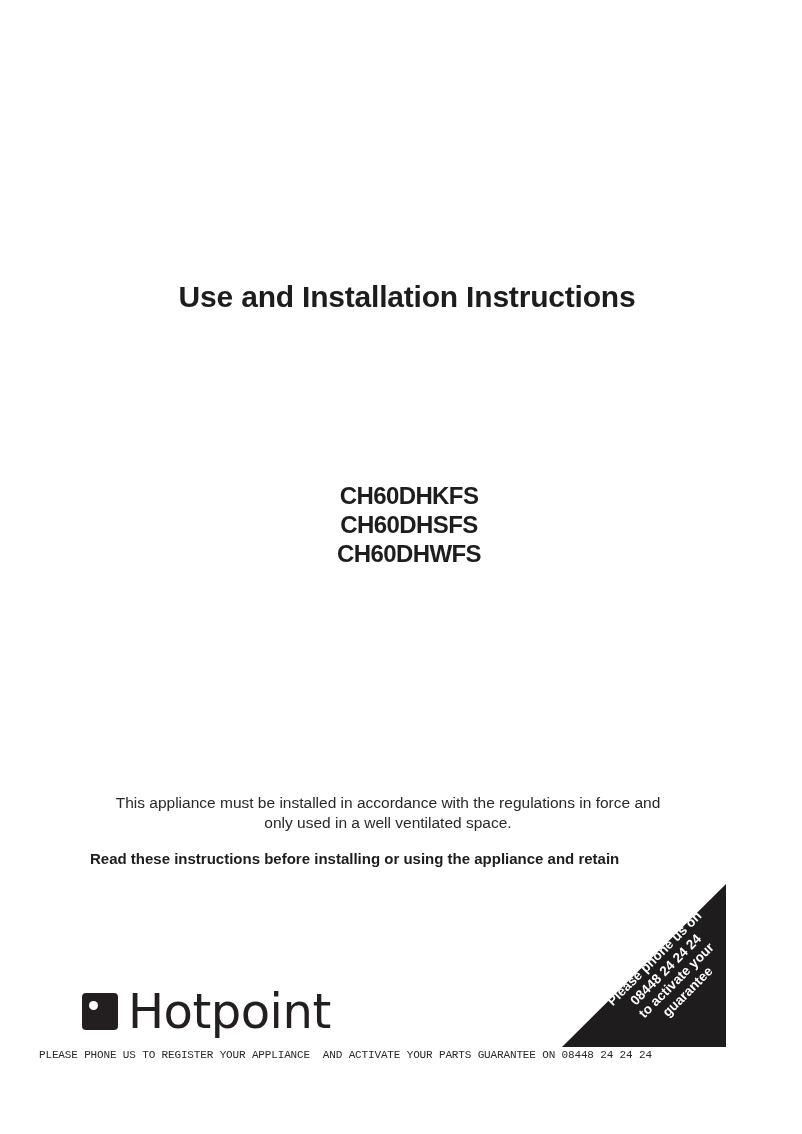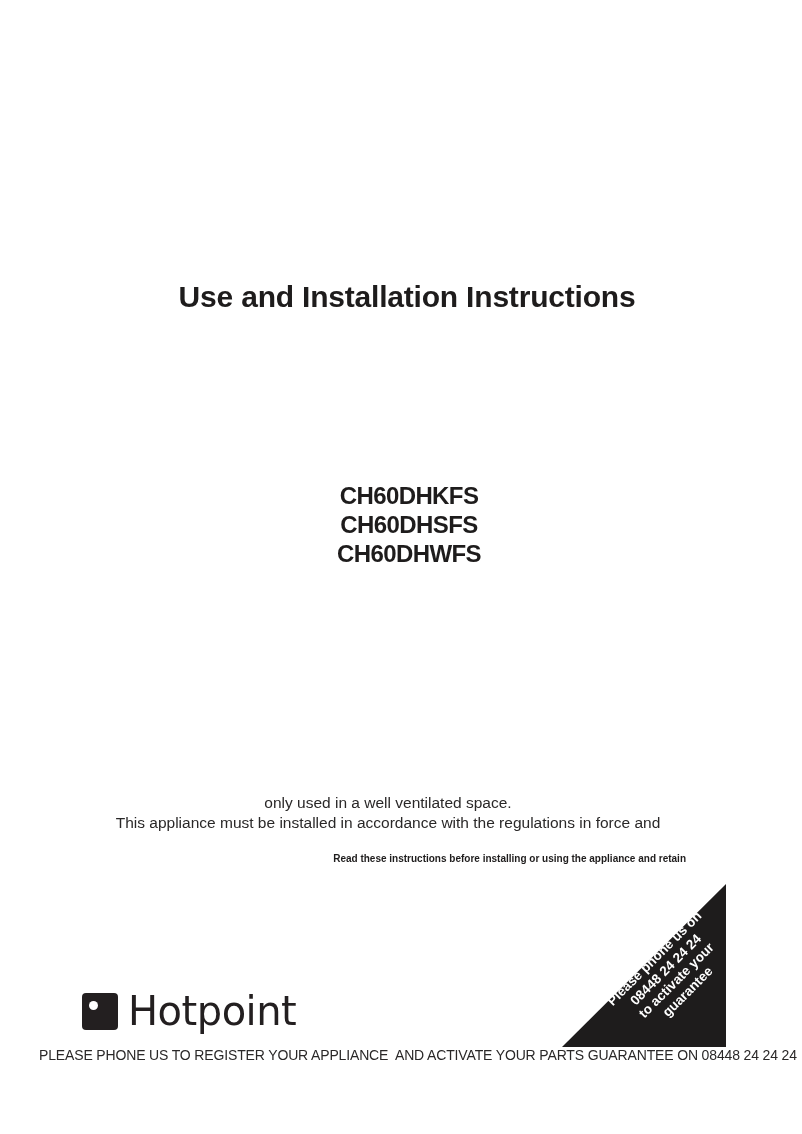--- a/index.html
+++ b/index.html
@@ -48,23 +48,23 @@
       top: 793px;
       text-align: center;
       font-size: 15.5px;
       line-height: 20px;
       color: #2a2828;
     }
     .warning {
       left: 90px;
       width: 596px;
       top: 849px;
-      text-align: right;
+      text-align: left;
       font-weight: bold;
-      font-size: 10px;
+      font-size: 15px;
       line-height: 20px;
       color: #1e1c1c;
     }
 
     .triangle {
       left: 562px;
       top: 884px;
       width: 164px;
       height: 163px;
     }
@@ -102,51 +102,52 @@
       left: 7px;
       top: 8px;
       width: 9px;
       height: 9px;
       background: #ffffff;
       border-radius: 50%;
     }
     .logo-word {
       margin-left: 10px;
       font-family: "DejaVu Sans", sans-serif;
-      font-size: 40px;
+      font-size: 48px;
       line-height: 40px;
       color: #231f20;
       letter-spacing: -0.5px;
       font-weight: 500;
     }
 
     .footer {
       left: 39px;
       top: 1049px;
-      font-size: 14px;
+      font-size: 11px;
       line-height: 13px;
       color: #2a2828;
       white-space: pre;
       letter-spacing: -0.15px;
+      font-family: Liberation Mono, monospace;
     }
   </style>
 </head>
 <body>
 
 <div class="abs doc-title">Use and Installation Instructions</div>
 
 <div class="abs models">
   <div>CH60DHKFS</div>
   <div>CH60DHSFS</div>
   <div>CH60DHWFS</div>
 </div>
 
 <div class="abs notice">
+  <div>This appliance must be installed in accordance with the regulations in force and</div>
   <div>only used in a well ventilated space.</div>
-  <div>This appliance must be installed in accordance with the regulations in force and</div>
 </div>
 
 <div class="abs warning">
   <div>Read these instructions before installing or using the appliance and retain</div>
 </div>
 
 <div class="abs triangle">
   <svg width="164" height="163" viewBox="0 0 164 163">
     <polygon points="164,0 164,163 0,163" fill="#1e1c1c"></polygon>
   </svg>

